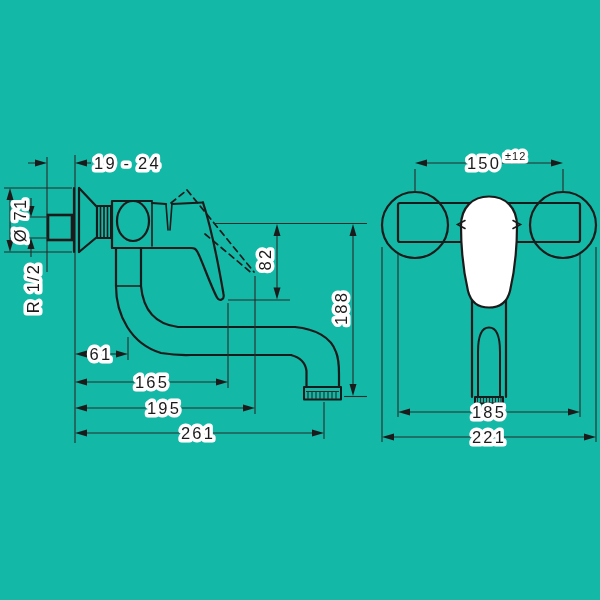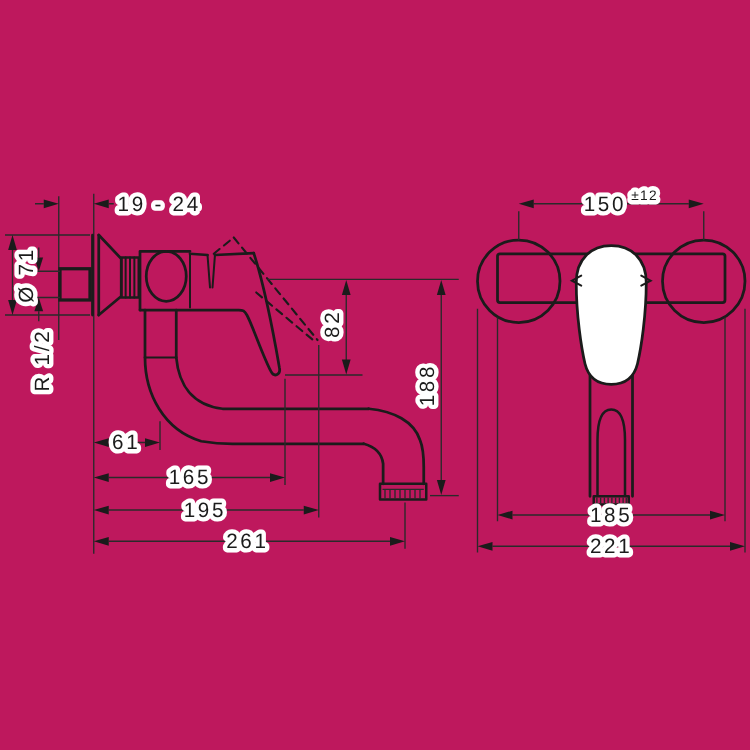--- a/index.html
+++ b/index.html
@@ -1,16 +1,16 @@
 <!DOCTYPE html>
 <html><head>
 <meta charset="utf-8">
 <style>
   html,body{margin:0;padding:0;background:#ffffff;width:600px;height:600px;overflow:hidden;}
-  .stage{width:600px;height:600px;background:#be185d;position:relative;}
+  .stage{width:600px;height:600px;background:#14b8a6;position:relative;}
   svg{display:block;}
   .outline{fill:none;stroke:#1b1b1b;stroke-width:2.2;stroke-linecap:round;stroke-linejoin:round;}
   .outline2{fill:none;stroke:#1b1b1b;stroke-width:2.0;stroke-linecap:round;stroke-linejoin:round;}
   .heavy{fill:none;stroke:#1b1b1b;stroke-width:2.6;stroke-linejoin:miter;}
   .mid{fill:none;stroke:#1b1b1b;stroke-width:1.6;stroke-linecap:round;}
   .thin{fill:none;stroke:#2a2a2a;stroke-width:1.1;stroke-linecap:butt;}
   .dashed{fill:none;stroke:#1b1b1b;stroke-width:1.7;stroke-dasharray:6 4.5;stroke-linecap:round;}
   .arrow{fill:#1b1b1b;stroke:none;}
   .whitefill{fill:#ffffff;}
   text{font-family:"Liberation Sans","DejaVu Sans",sans-serif;font-size:16.5px;fill:#1b1b1b;

